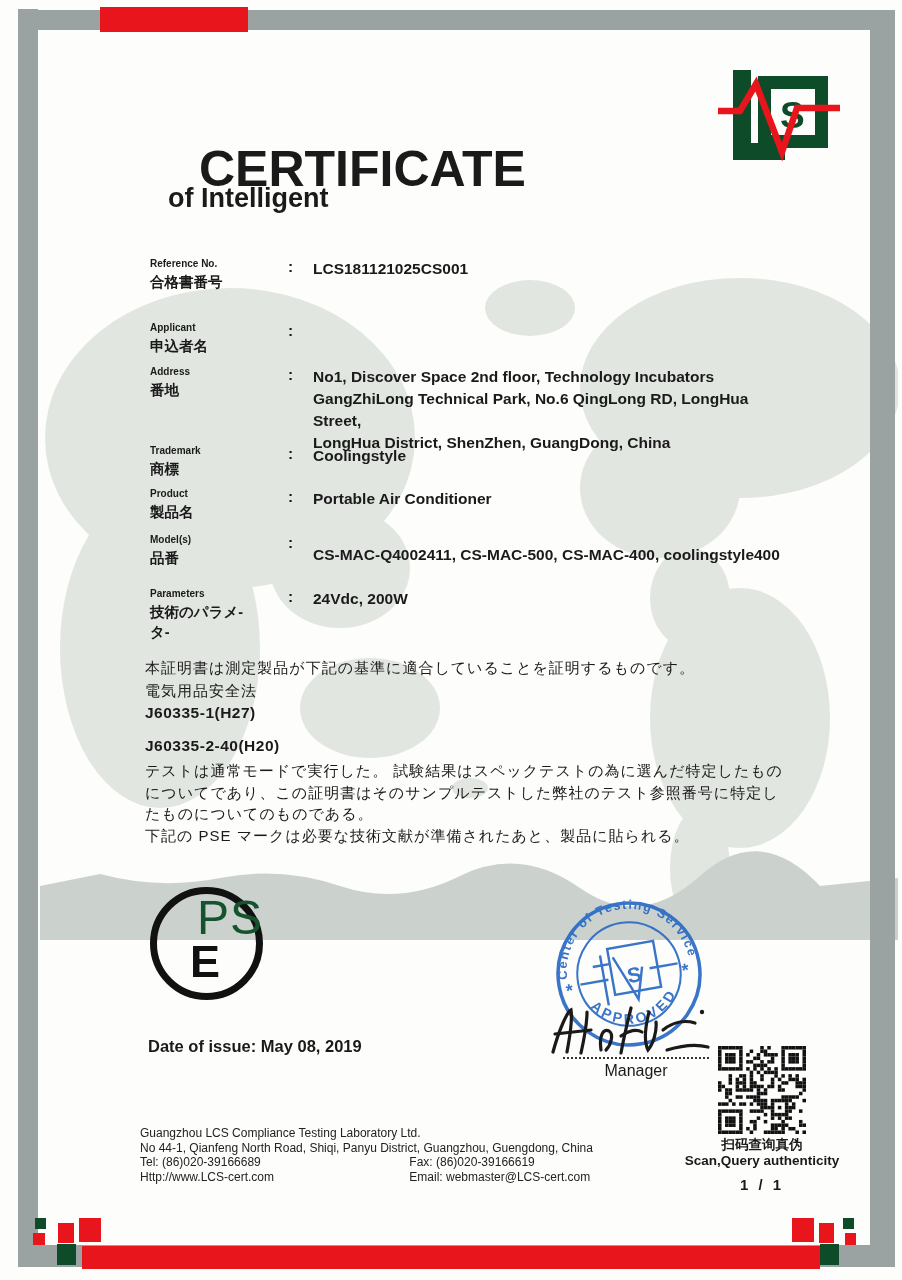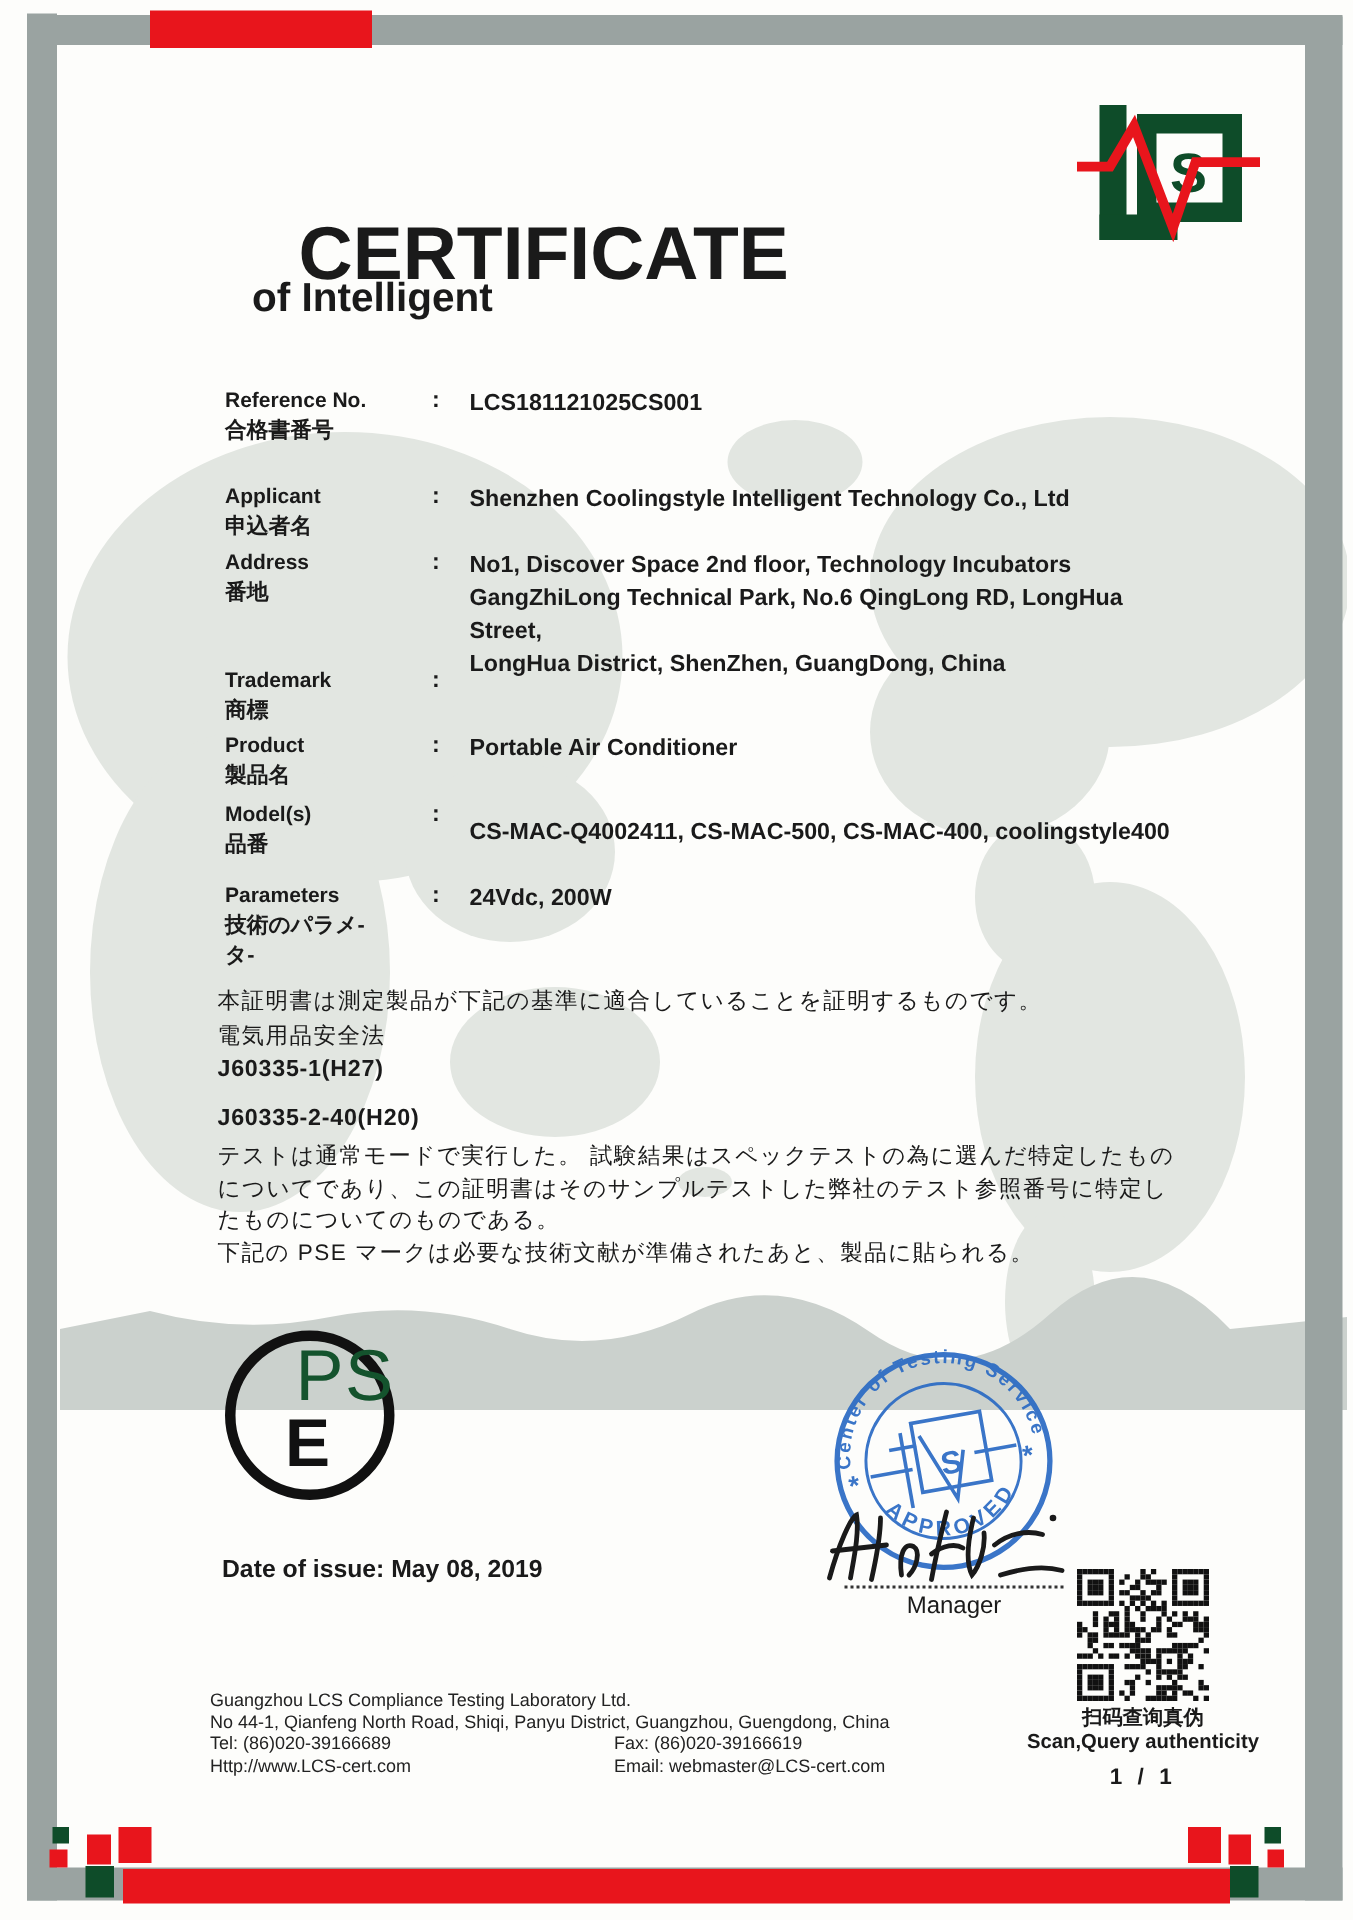--- a/index.html
+++ b/index.html
@@ -17,21 +17,21 @@
   .bar-red-bottom{left:82px;top:1246px;width:738px;height:23px;}
   
   .map{position:absolute;left:40px;top:268px;z-index:0;}
   
   .logo{position:absolute;left:718px;top:70px;width:122px;height:92px;z-index:2;}
   
   .title{position:absolute;left:167px;top:140px;font-size:50px;font-weight:bold;letter-spacing:0px;z-index:2;margin-left:32px;}
   .subtitle{position:absolute;left:168px;top:183px;font-size:27px;font-weight:bold;z-index:2;}
   
   .field-row{position:absolute;left:150px;width:645px;z-index:2;}
-  .f-en{display:block;font-size:14px;font-weight:bold;}
+  .f-en{display:block;font-size:10px;font-weight:bold;}
   .f-jp{display:block;font-size:14.5px;font-weight:bold;margin-top:3px;white-space:pre-line;width:120px;line-height:20px;}
   .f-colon{position:absolute;left:138px;top:0;font-size:15.5px;font-weight:bold;}
   .f-value{position:absolute;left:163px;top:0;width:475px;font-size:15.5px;font-weight:bold;line-height:22px;}
   .preline{white-space:pre-line;}
   .vlow{top:10px;}
   
   .stmt{position:absolute;left:145px;width:645px;font-size:15px;line-height:21.5px;letter-spacing:1px;font-weight:500;z-index:2;}
   .stmt-b{font-weight:bold;letter-spacing:0.5px;font-size:15.5px;}
   
   .pse{position:absolute;left:150px;top:887px;width:99px;height:99px;border:7px solid #111;border-radius:50%;z-index:2;}
@@ -109,34 +109,34 @@
   <div class="field-row" style="top:258px">
     <span class="f-en">Reference No.</span>
     <span class="f-jp">合格書番号</span>
     <span class="f-colon">:</span>
     <span class="f-value">LCS181121025CS001</span>
   </div>
   <div class="field-row" style="top:322px">
     <span class="f-en">Applicant</span>
     <span class="f-jp">申込者名</span>
     <span class="f-colon">:</span>
-    <span class="f-value">Shenzhen Coolingstyle Intelligent Technology Co., Ltd</span>
   </div>
   <div class="field-row" style="top:366px">
     <span class="f-en">Address</span>
     <span class="f-jp">番地</span>
     <span class="f-colon">:</span>
     <span class="f-value preline">No1, Discover Space 2nd floor, Technology Incubators
 GangZhiLong Technical Park, No.6 QingLong RD, LongHua Street,
 LongHua District, ShenZhen, GuangDong, China</span>
   </div>
   <div class="field-row" style="top:445px">
     <span class="f-en">Trademark</span>
     <span class="f-jp">商標</span>
     <span class="f-colon">:</span>
+    <span class="f-value">Coolingstyle</span>
   </div>
   <div class="field-row" style="top:488px">
     <span class="f-en">Product</span>
     <span class="f-jp">製品名</span>
     <span class="f-colon">:</span>
     <span class="f-value">Portable Air Conditioner</span>
   </div>
   <div class="field-row" style="top:534px">
     <span class="f-en">Model(s)</span>
     <span class="f-jp">品番</span>

